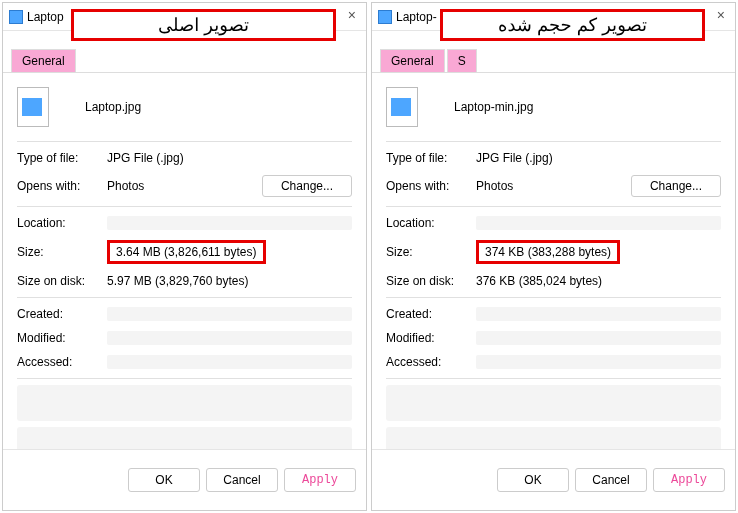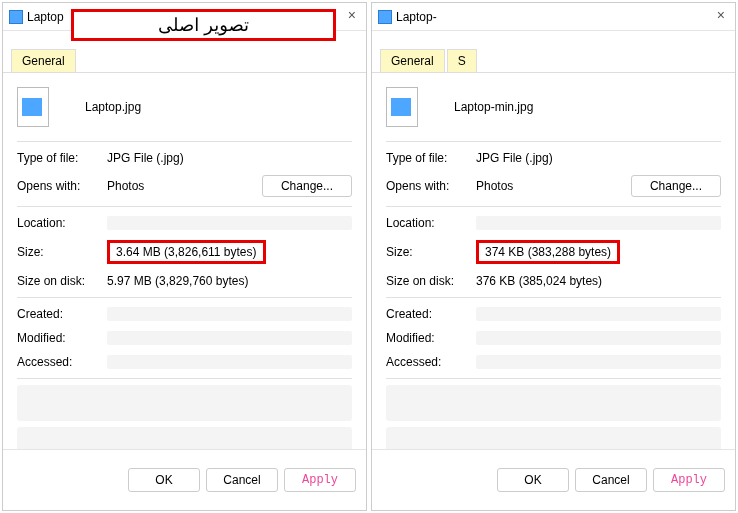--- a/index.html
+++ b/index.html
@@ -63,21 +63,21 @@
   display: flex;
   padding: 6px 8px 0 8px;
   gap: 2px;
   border-bottom: 1px solid #ddd;
   margin-top: 12px;
 }
 .tab {
   padding: 4px 10px;
   border: 1px solid #ddd;
   border-bottom: none;
-  background: #fef9c3;
+  background: #f9a8d4;
   font-size: 12px;
 }
 .content {
   flex: 1;
   padding: 10px 14px;
   overflow: hidden;
 }
 .file-header {
   display: flex;
   align-items: center;
@@ -234,20 +234,21 @@
     <button class="disabled">Apply</button>
   </div>
 </div>
 
 <div class="dialog">
   <div class="titlebar">
     <span class="app-icon"></span>
     <span class="title-text">Laptop-</span>
     <span class="close-x">×</span>
   </div>
+  <div class="red-label">تصویر کم حجم شده</div>
   <div class="tabs">
     <div class="tab">General</div>
     <div class="tab">S</div>
   </div>
   <div class="content">
     <div class="file-header">
       <div class="file-icon"></div>
       <input class="filename-input" value="Laptop-min.jpg" style="">
     </div>
     <hr class="sep">

